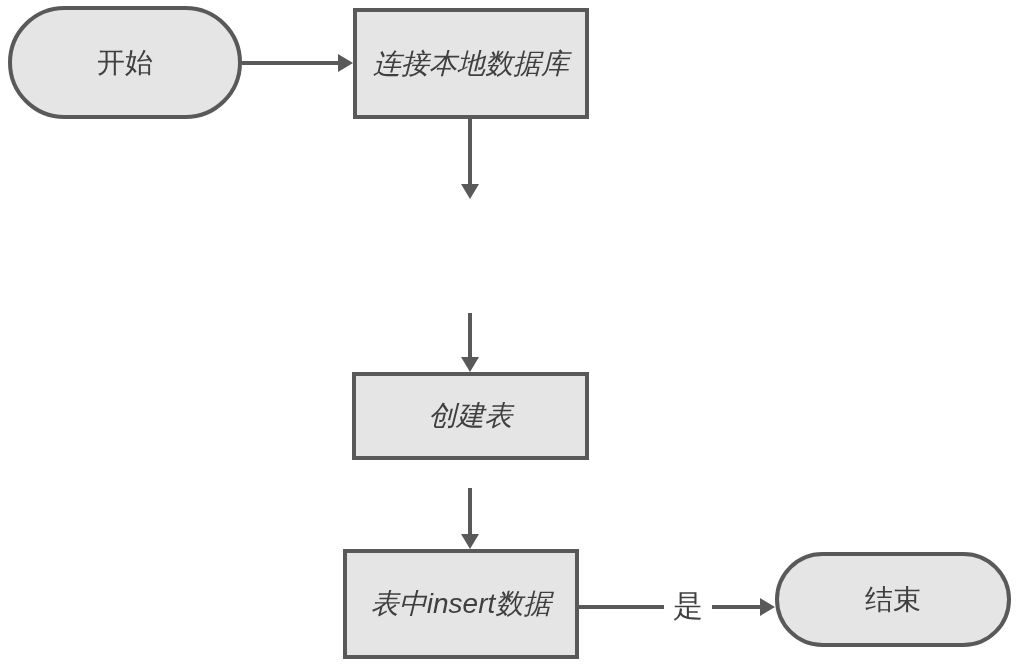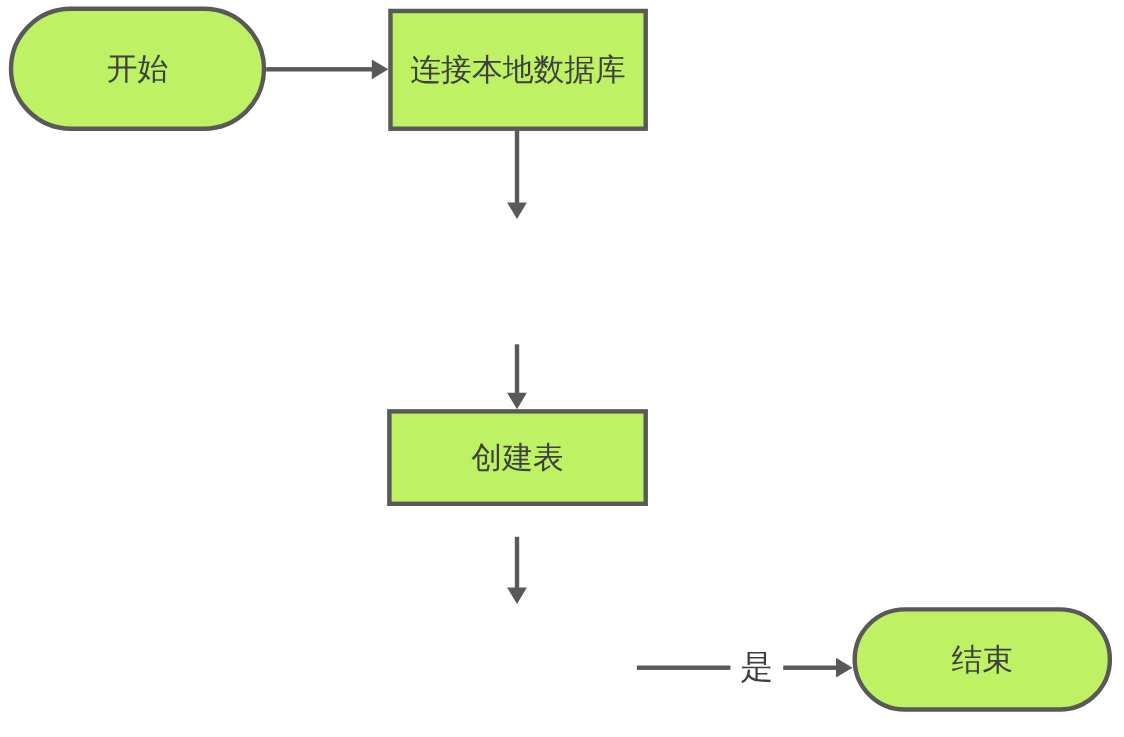--- a/index.html
+++ b/index.html
@@ -16,31 +16,31 @@
   .canvas {
     position: relative;
     width: 1022px;
     height: 670px;
     background: #ffffff;
   }
   .node {
     position: absolute;
     box-sizing: border-box;
     border: 4px solid #595959;
-    background: #bef264;
+    background: #e5e5e5;
     color: #3f3f3f;
     display: flex;
     align-items: center;
     justify-content: center;
     text-align: right;
     font-size: 28px;
     line-height: 1.62;
   }
   .terminal { border-radius: 57px; }
-  .process  { border-radius: 0; }
+  .process  { border-radius: 0; font-style: italic; }
 
   #node-start        { left: 8px;   top: 6px;   width: 234px; height: 113px; }
   #node-connect-db   { left: 353px; top: 8px;   width: 236px; height: 111px; }
   #node-create-db    { left: 352px; top: 199px; width: 237px; height: 114px; padding: 0 2px; }
   #node-create-table { left: 352px; top: 372px; width: 237px; height: 88px; }
   #node-insert-data  { left: 343px; top: 549px; width: 236px; height: 110px; }
   #node-end          { left: 775px; top: 552px; width: 236px; height: 95px; border-radius: 54px; }
 
   .line {
     position: absolute;
@@ -98,20 +98,23 @@
 
   <div class="node process" id="node-connect-db">
     <span>连接本地数据库</span>
   </div>
 
 
   <div class="node process" id="node-create-table">
     <span>创建表</span>
   </div>
 
+  <div class="node process" id="node-insert-data">
+    <span>表中insert数据</span>
+  </div>
 
   <div class="node terminal" id="node-end">
     <span>结束</span>
   </div>
 
   <div class="line" id="edge1-line"></div>
   <div class="arrowhead arrow-right" id="edge1-head"></div>
 
   <div class="line" id="edge2-line"></div>
   <div class="arrowhead arrow-down" id="edge2-head"></div>

